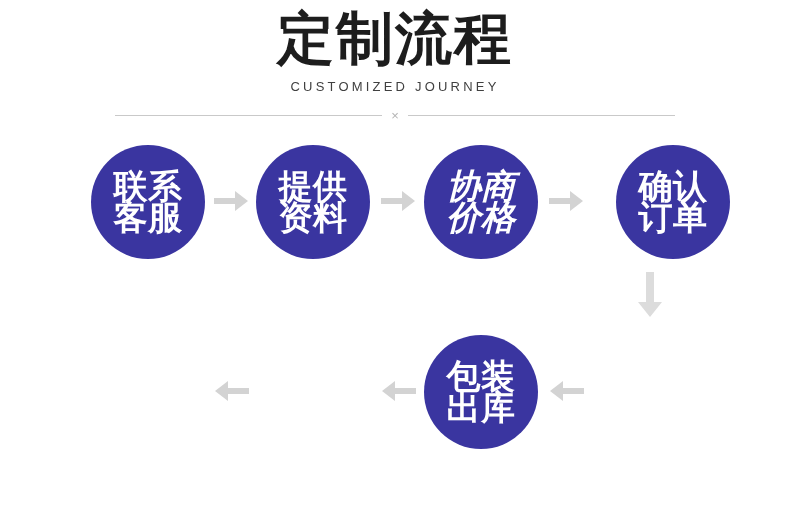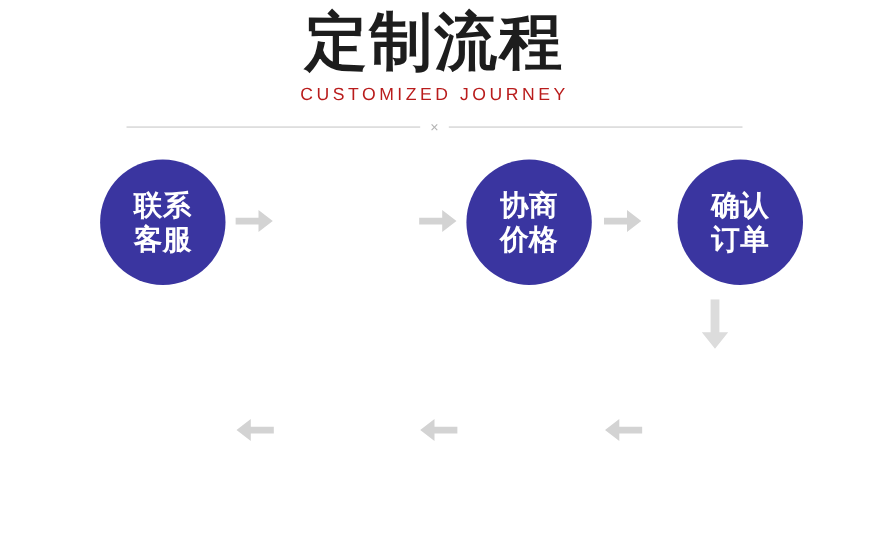--- a/index.html
+++ b/index.html
@@ -16,23 +16,23 @@
   .title {
     font-size: 57px;
     line-height: 68px;
     font-weight: 700;
     color: #1d1d1d;
     letter-spacing: 2px;
     padding-top: 4px;
     font-family: "Liberation Sans", "DejaVu Sans", sans-serif;
   }
   .subtitle {
-    font-size: 16px;
+    font-size: 13px;
     line-height: 20px;
-    color: #b91c1c;
+    color: #404040;
     letter-spacing: 3.2px;
     font-weight: 400;
     margin-top: 5px;
   }
   .divider {
     position: absolute;
     left: 115px; top: 108px;
     width: 560px; height: 14px;
     display: flex; align-items: center; justify-content: center;
   }
@@ -49,36 +49,36 @@
   .node {
     position: absolute;
     width: 114px; height: 114px;
     border-radius: 50%;
     background: #3a35a0;
     display: flex; align-items: center; justify-content: center;
     text-align: center;
   }
   .node .node-label {
     color: #ffffff;
-    font-size: 26px;
+    font-size: 34px;
     line-height: 31px;
     font-weight: 700;
     letter-spacing: 0.5px;
     white-space: pre-line;
     font-family: "Liberation Sans", "DejaVu Sans", sans-serif;
   }
 
   
   .arrow { position: absolute; }
   .arrow svg { display: block; }
 
   
   .n1 { left: 91px;  top: 145px; }
   .n2 { left: 256px; top: 145px; }
-  .n3 { left: 424px; top: 145px; }
+  .n3 { left: 424px; top: 145px; font-style: italic; }
   .n4 { left: 616px; top: 145px; }
   .n5 { left: 592px; top: 335px; }
   .n6 { left: 424px; top: 335px; }
   .n7 { left: 256px; top: 335px; }
   .n8 { left: 91px;  top: 335px; }
 
   .a1 { left: 214px; top: 186px; }
   .a2 { left: 381px; top: 186px; }
   .a3 { left: 549px; top: 186px; }
   .a4 { left: 635px; top: 272px; }
@@ -108,20 +108,24 @@
       <span class="node-label">联系
 客服</span>
     </div>
 
     <div class="arrow a1">
       <svg width="35" height="30" viewBox="0 0 35 30" aria-hidden="true">
         <path d="M0 12 L21 12 L21 5 L34 15 L21 25 L21 18 L0 18 Z" fill="#d3d3d3"></path>
       </svg>
     </div>
 
+    <div class="node n2">
+      <span class="node-label">提供
+资料</span>
+    </div>
 
     <div class="arrow a2">
       <svg width="35" height="30" viewBox="0 0 35 30" aria-hidden="true">
         <path d="M0 12 L21 12 L21 5 L34 15 L21 25 L21 18 L0 18 Z" fill="#d3d3d3"></path>
       </svg>
     </div>
 
     <div class="node n3">
       <span class="node-label">协商
 价格</span>
@@ -144,20 +148,24 @@
       </svg>
     </div>
 
 
     <div class="arrow a5">
       <svg width="35" height="30" viewBox="0 0 35 30" aria-hidden="true">
         <path d="M35 12 L14 12 L14 5 L1 15 L14 25 L14 18 L35 18 Z" fill="#d3d3d3"></path>
       </svg>
     </div>
 
+    <div class="node n6">
+      <span class="node-label">包装
+出库</span>
+    </div>
 
     <div class="arrow a6">
       <svg width="35" height="30" viewBox="0 0 35 30" aria-hidden="true">
         <path d="M35 12 L14 12 L14 5 L1 15 L14 25 L14 18 L35 18 Z" fill="#d3d3d3"></path>
       </svg>
     </div>
 
 
     <div class="arrow a7">
       <svg width="35" height="30" viewBox="0 0 35 30" aria-hidden="true">

